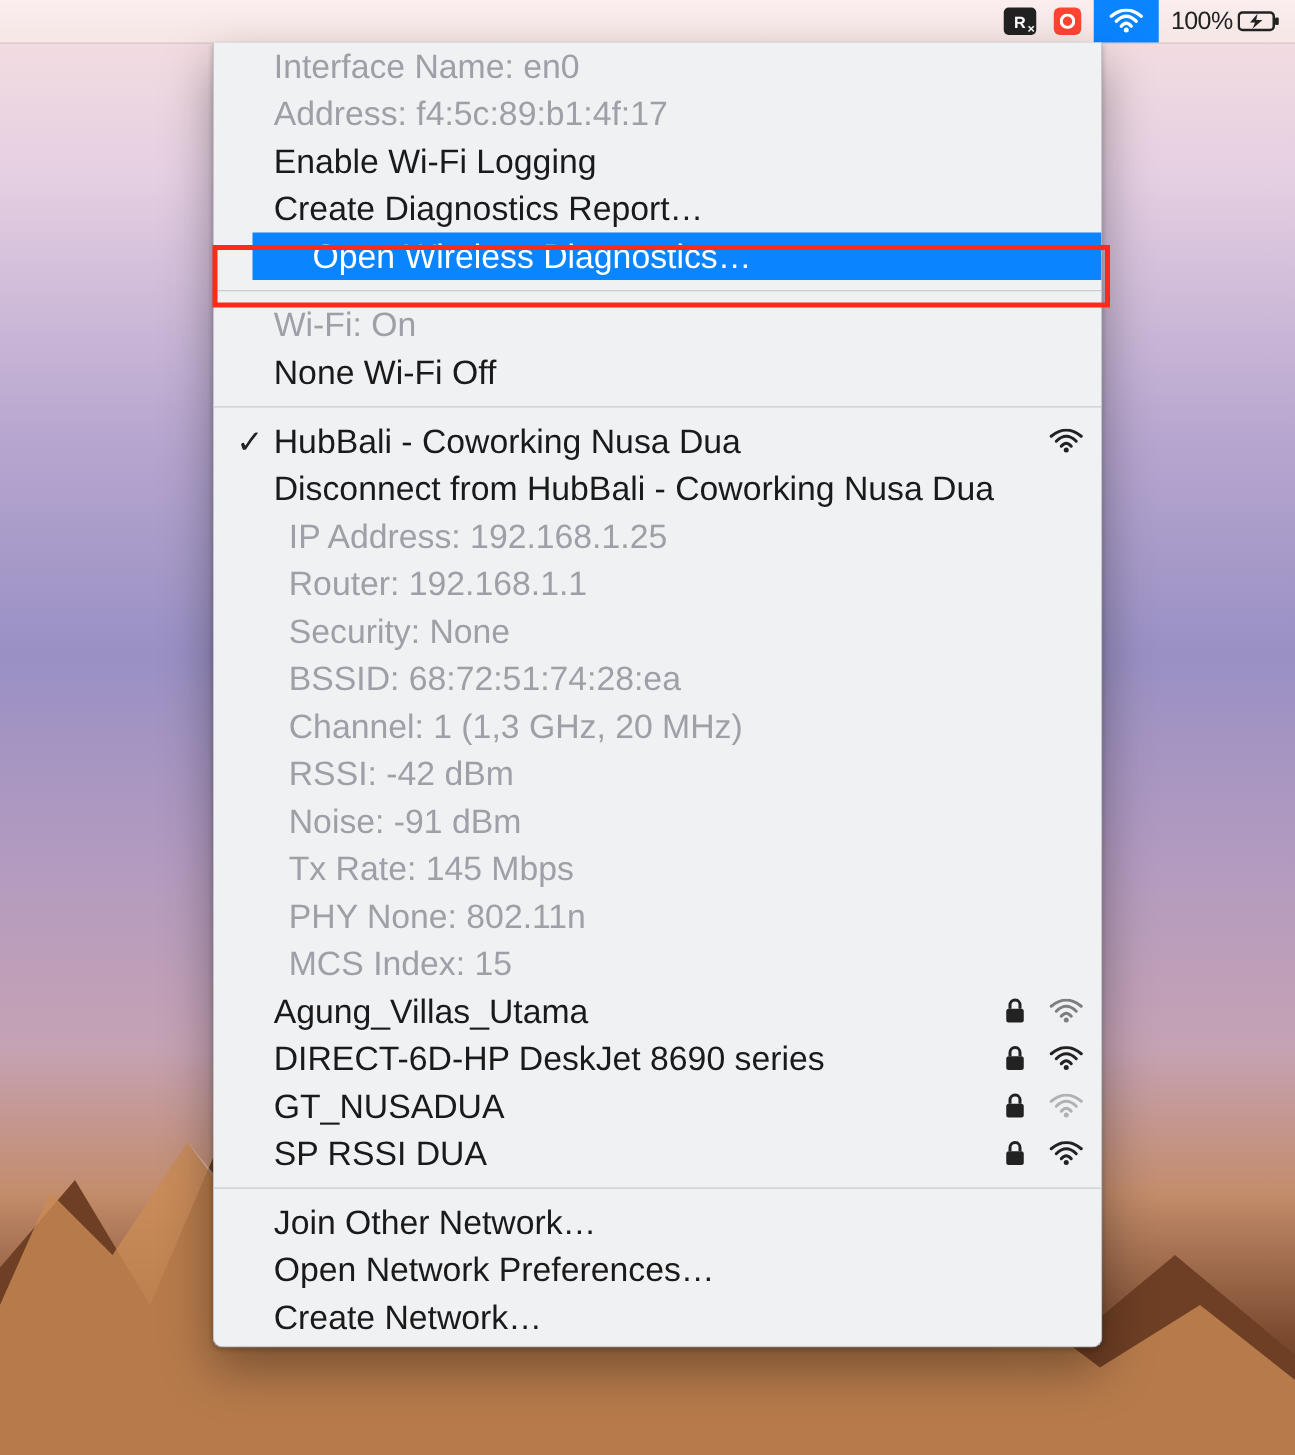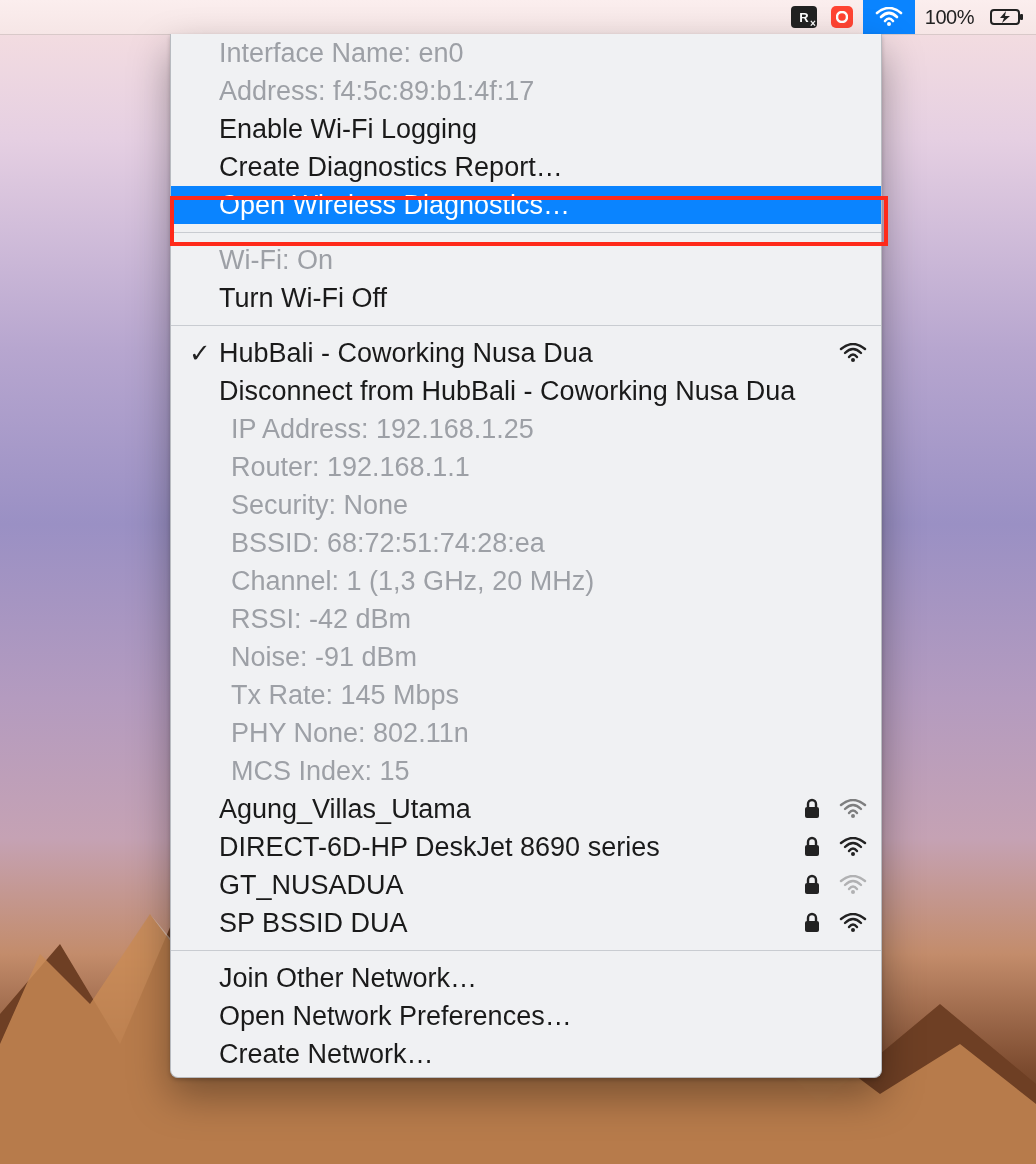--- a/index.html
+++ b/index.html
@@ -49,21 +49,21 @@
     padding: 0 4px;
   }
   .mb-wifi {
     background: #0a84ff;
     color: white;
     width: 44px;
   }
   .mb-battery {
     color: #222;
     font-size: 20px;
-    gap: 16px;
+    gap: 4px;
     letter-spacing: -0.5px;
   }
   .mb-battery .pct { font-size: 20px; }
   .mb-icon svg { display: block; }
   .rx-badge {
     background: #222; color: #fff; border-radius: 4px; width: 26px; height: 22px;
     font-size: 13px; font-weight: 700; display:flex; align-items:center; justify-content:center;
     position: relative;
   }
   .rx-badge::after { content:"×"; position:absolute; right:1px; bottom:-1px; font-size:10px;}
@@ -185,31 +185,31 @@
     </div>
     <div class="row disabled">
       <span>Address: f4:5c:89:b1:4f:17</span>
     </div>
     <div class="row">
       <span>Enable Wi-Fi Logging</span>
     </div>
     <div class="row">
       <span>Create Diagnostics Report…</span>
     </div>
-    <div class="row highlight" style="position:relative;">
+    <div class="row highlight" style="position:relative;margin-left:31px;">
       <span>Open Wireless Diagnostics…</span>
     </div>
 
     <div class="sep"></div>
 
     <div class="row disabled">
       <span>Wi-Fi: On</span>
     </div>
     <div class="row">
-      <span>Turn Wi-Fi Off</span>
+      <span>None Wi-Fi Off</span>
     </div>
 
     <div class="sep"></div>
 
     <div class="row">
       <span class="check">✓</span>
       <span>HubBali - Coworking Nusa Dua</span>
       <span class="right-icons">
         <span class="wifi">
           <svg width="28" height="20" viewBox="0 0 28 20">
@@ -307,21 +307,21 @@
               <svg width="28" height="20" viewBox="0 0 28 20">
                 <path d="M2 6 Q14 -4 26 6" stroke="#222" stroke-width="2.4" fill="none" stroke-linecap="round"></path>
                 <path d="M6 10 Q14 2 22 10" stroke="#222" stroke-width="2.4" fill="none" stroke-linecap="round"></path>
                 <path d="M10 14 Q14 9 18 14" stroke="#222" stroke-width="2.4" fill="none" stroke-linecap="round"></path>
                 <circle cx="14" cy="17" r="2" fill="#222"></circle>
               </svg>
             </span>
           </span>
         </div>
         <div class="row">
-          <span>SP BSSID DUA</span>
+          <span>SP RSSI DUA</span>
           <span class="right-icons">
             <span class="lock">
               <svg width="18" height="22" viewBox="0 0 18 22">
                 <rect x="2" y="9" width="14" height="11" rx="2" fill="#222"></rect>
                 <path d="M5 9 V6 a4 4 0 0 1 8 0 V9" fill="none" stroke="#222" stroke-width="2.4"></path>
               </svg>
             </span>
             <span class="wifi ">
               <svg width="28" height="20" viewBox="0 0 28 20">
                 <path d="M2 6 Q14 -4 26 6" stroke="#222" stroke-width="2.4" fill="none" stroke-linecap="round"></path>

